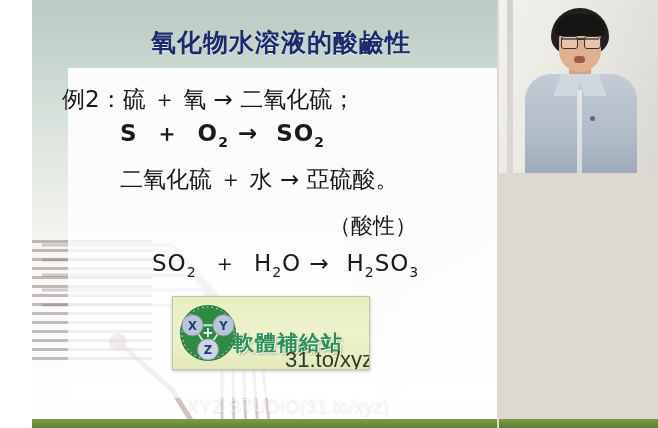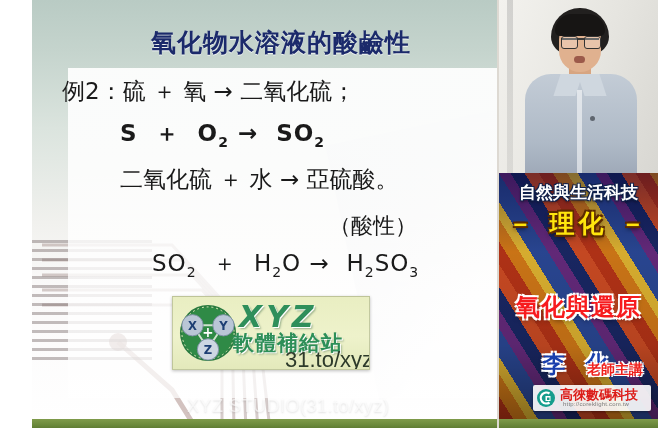--- a/index.html
+++ b/index.html
@@ -49,21 +49,21 @@
     text-shadow:0 1px 0 rgba(255,255,255,.7);
   }
 
   .lines{position:absolute;left:0;top:80px;width:498px;}
   .ln{
     font-family:"DejaVu Sans","Liberation Sans",sans-serif;
     color:#1a1a1a;font-size:23px;line-height:1.0;white-space:nowrap;
     position:absolute;
   }
   .ln sub{font-size:14px;vertical-align:sub;}
-  .l1{left:30px;top:0px;}
+  .l1{left:30px;top:8px;}
   .l2{left:88px;top:42px;letter-spacing:1px;font-weight:bold;}
   .l3{left:88px;top:88px;}
   .l4{left:297px;top:135px;font-size:22px;}
   .l5{left:120px;top:172px;letter-spacing:1px;}
 
   
   .wm{
     position:absolute;left:140px;top:296px;width:196px;height:72px;
     background:linear-gradient(180deg,#e9eec2 0%,#eef2cb 55%,#e3e9bb 100%);
     border:1px solid rgba(120,130,90,.35);
@@ -230,21 +230,20 @@
         <circle cx="30" cy="30" r="27" fill="#2f8a46" stroke="#e9eec2" stroke-width="1" stroke-dasharray="2 3"></circle>
         <path d="M14 22 L46 22 M30 46 L14 22 M30 46 L46 22" stroke="#cfe3cf" stroke-width="2" fill="none"></path>
         <text x="30" y="34" font-size="14" fill="#ffffff" text-anchor="middle" font-family="DejaVu Sans, sans-serif" font-weight="bold">+</text>
         <circle cx="14" cy="22" r="11" fill="#b9c6d6" stroke="#7f90a6" stroke-width="1"></circle>
         <circle cx="46" cy="22" r="11" fill="#b9c6d6" stroke="#7f90a6" stroke-width="1"></circle>
         <circle cx="30" cy="47" r="11" fill="#cdd7e2" stroke="#7f90a6" stroke-width="1"></circle>
         <text x="14" y="27" font-size="12" fill="#1d3f74" text-anchor="middle" font-family="DejaVu Sans, sans-serif" font-weight="bold">X</text>
         <text x="46" y="27" font-size="12" fill="#1d3f74" text-anchor="middle" font-family="DejaVu Sans, sans-serif" font-weight="bold">Y</text>
         <text x="30" y="52" font-size="12" fill="#1d3f74" text-anchor="middle" font-family="DejaVu Sans, sans-serif" font-weight="bold">Z</text>
       </svg>
-      <div class="wm-xyz">XYZ</div>
       <div class="wm-cn">軟體補給站</div>
       <div class="wm-url">31.to/xyz</div>
     </div>
 
     <div class="studio">XYZ STUDIO(31.to/xyz)</div>
 
     <svg class="cursor" width="18" height="24" viewBox="0 0 18 24">
       <path d="M2 1 L2 18 L6.5 14 L9.5 21 L12.5 19.5 L9.6 12.8 L15 12.6 Z" fill="#3a3a3a" stroke="#ffffff" stroke-width="1.2"></path>
     </svg>
 
@@ -264,35 +263,17 @@
       <div class="v-btn"></div>
       <div class="v-hair"></div>
       <div class="v-face"></div>
       <div class="v-hair2"></div>
       <div class="v-glass"></div>
       <div class="v-gl"></div>
       <div class="v-gr"></div>
       <div class="v-mouth"></div>
     </div>
 
-    <div class="panel">
-      <div class="p-txt p1">自然與生活科技</div>
-      <div class="p-txt p2">－ 理化 －</div>
-      <div class="p-txt p3">氧化與還原</div>
-      <div class="p-txt p4">李 化</div>
-      <div class="p5">老師主講</div>
-
-      <div class="brandbar">
-        <svg class="brand-ico" viewBox="0 0 20 20">
-          <circle cx="10" cy="10" r="9" fill="#1a9c8c"></circle>
-          <path d="M13.5 5.5 A5.5 5.5 0 1 0 13.5 14.5" fill="none" stroke="#ffffff" stroke-width="2.2"></path>
-          <rect x="9.5" y="8" width="5" height="5" fill="#ffffff"></rect>
-          <rect x="11" y="9.5" width="2.5" height="2.5" fill="#1a9c8c"></rect>
-        </svg>
-        <div class="brand-cn">高徠數碼科技</div>
-        <div class="brand-url">http://coreklight.com.tw</div>
-      </div>
-    </div>
 
     <div class="side-bottom"></div>
   </div>
 
 </div>
 
 </body></html>

